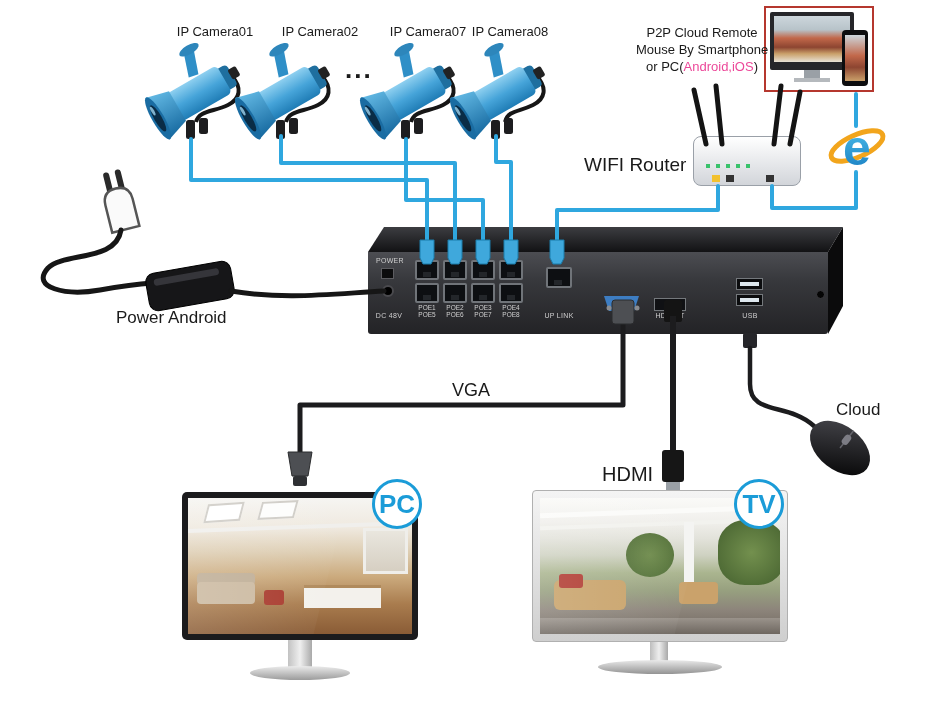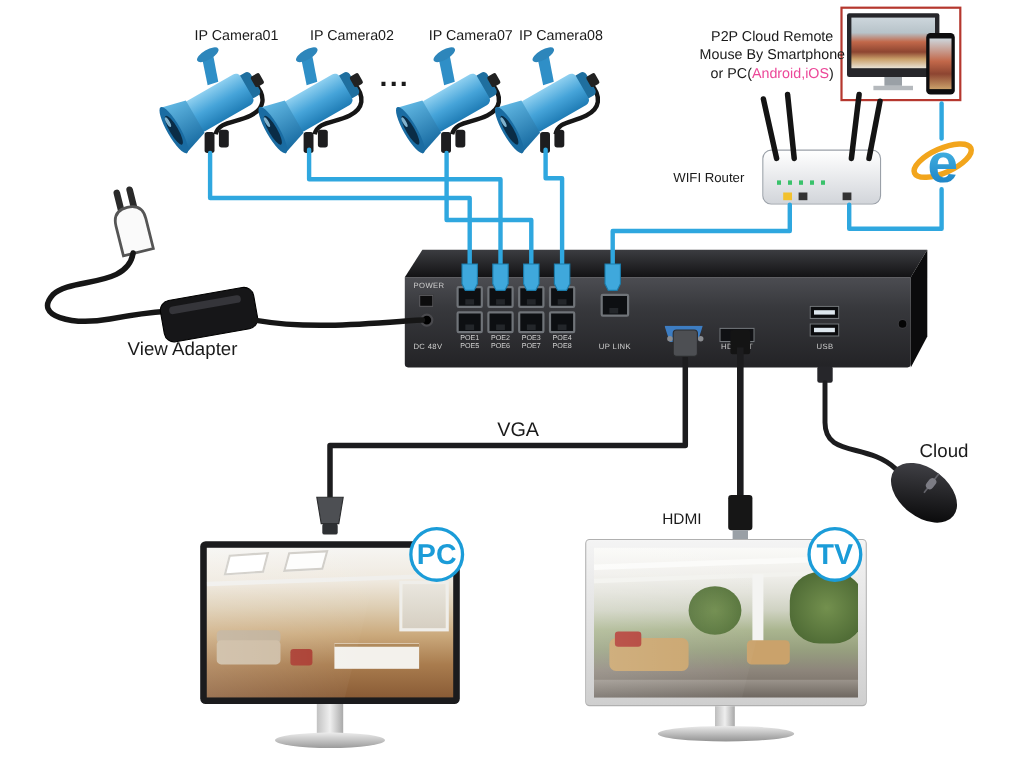--- a/index.html
+++ b/index.html
@@ -5,24 +5,24 @@
 *{margin:0;padding:0;box-sizing:border-box}
 html,body{background:#fff}
 body{font-family:"Liberation Sans",sans-serif;color:#1a1a1a}
 .stage{position:relative;width:930px;height:701px;background:#fff;overflow:hidden}
 .overlay{position:absolute;left:0;top:0;z-index:5;pointer-events:none}
 .label{position:absolute;z-index:6;white-space:nowrap;color:#1a1a1a}
 .cam-label{width:120px;text-align:center;font-size:13px;top:24px}
 .dots{left:345px;top:54px;font-size:26px;font-weight:bold;letter-spacing:2px}
 .p2p{left:636px;top:24px;width:132px;text-align:center;font-size:13px;line-height:17px}
 .p2p .red{color:#ec4899}
-.lbl-wifi{left:612px;top:154px;font-size:12px}
+.lbl-wifi{left:584px;top:154px;font-size:19px}
 .lbl-power{left:116px;top:308px;font-size:17px}
 .lbl-vga{left:452px;top:380px;font-size:18px}
-.lbl-hdmi{left:602px;top:463px;font-size:14px}
+.lbl-hdmi{left:602px;top:463px;font-size:20px}
 .lbl-mouse{left:836px;top:400px;font-size:17px}
 .badge{position:absolute;z-index:7;width:50px;height:50px;border:3px solid #1b9cd8;border-radius:50%;background:#fff;color:#1b9cd8;font-size:26px;font-weight:bold;display:flex;align-items:center;justify-content:center}
 
 .nvr{position:absolute;left:368px;top:252px;width:460px;height:82px;z-index:2;background:linear-gradient(180deg,#4c4d52 0%,#37383c 35%,#232326 100%);border-radius:0 0 3px 3px}
 .nvr .tlab{position:absolute;font-size:7px;color:#cfcfcf;letter-spacing:.3px;text-align:center}
 .nvr-switch{position:absolute;left:13px;top:16px;width:13px;height:11px;background:#0c0c0d;border:1px solid #5c5c60}
 .nvr-jack{position:absolute;left:14px;top:33px;width:12px;height:12px;border-radius:50%;background:#000;border:2px solid #4a4a4e}
 .rj45{position:absolute;width:24px;height:20px;background:#0d0f12;border:2px solid #707479;border-radius:2px}
 .rj45:after{content:"";position:absolute;left:6px;bottom:1px;width:8px;height:5px;background:#23262a}
 .vgaport{position:absolute;left:236px;top:44px;width:35px;height:15px;background:#3d7dc2;clip-path:polygon(0 0,100% 0,86% 100%,14% 100%)}
@@ -337,18 +337,18 @@
   <div class="label cam-label" style="left:450px">IP Camera08</div>
   <div class="label dots">...</div>
 
   <div class="label p2p">
     <div>P2P Cloud Remote</div>
     <div>Mouse By Smartphone</div>
     <div><span>or PC(</span><span class="red">Android,iOS</span><span>)</span></div>
   </div>
 
   <div class="label lbl-wifi">WIFI Router</div>
-  <div class="label lbl-power">View Adapter</div>
+  <div class="label lbl-power">Power Android</div>
   <div class="label lbl-vga">VGA</div>
   <div class="label lbl-hdmi">HDMI</div>
   <div class="label lbl-mouse">Cloud</div>
 
 </div>
 
 </body></html>

